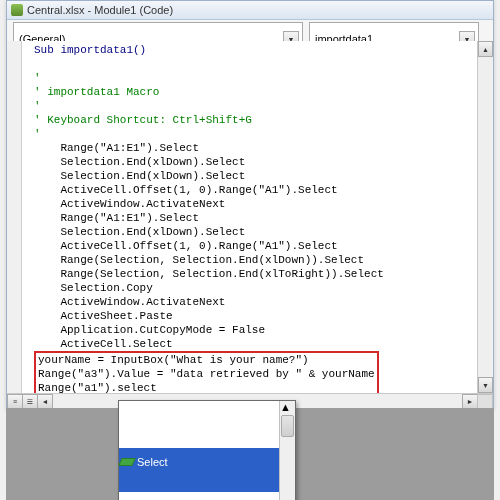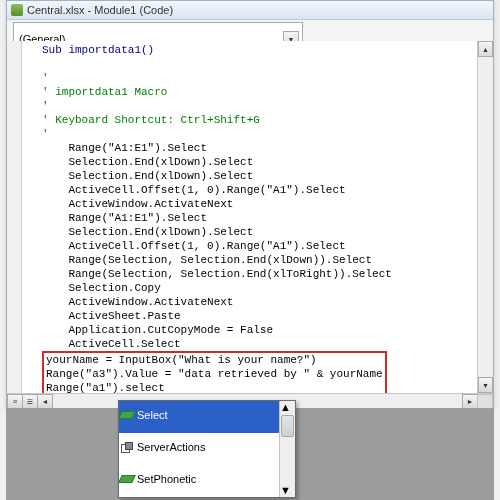--- a/index.html
+++ b/index.html
@@ -78,21 +78,21 @@
   }
   .code-area {
     position: absolute;
     left: 15px; right: 15px; top: 40px; bottom: 16px;
     background: #ffffff;
     font-family: "Courier New", monospace;
     font-size: 11px;
     line-height: 14px;
     color: #000080;
     white-space: pre;
-    padding: 2px 20px;
+    padding: 2px 12px;
     overflow: hidden;
   }
   .kw { color: #000080; }
   .cm { color: #008000; }
   .bk { color: #000000; }
   .red-box {
     border: 2px solid #d62828;
     padding: 0 2px;
     margin-top: 0px;
     display: inline-block;
@@ -138,21 +138,22 @@
     background: #ffffff;
     border: 1px solid #6a6a6a;
     box-shadow: 2px 2px 4px rgba(0,0,0,0.3);
     font-size: 11px;
     z-index: 20;
   }
   .popup-row {
     display: flex;
     align-items: center;
     height: 28px;
-    padding: 0 2px 4px 0;
+    padding: 0 2px 16px 0;
+    margin-top: 47px;
   }
   .popup-row.sel {
     background: #2a60c8;
     color: #ffffff;
   }
   .p-icon {
     width: 16px; height: 12px;
     margin-right: 2px;
     display:flex; align-items:center; justify-content:center;
     position: relative;
@@ -194,20 +195,24 @@
 <body>
 
 <div class="window">
   <div class="titlebar">
     <div class="icon"></div>
     <span>Central.xlsx - Module1 (Code)</span>
   </div>
   <div class="dropdown-row">
     <div class="combo left">
       <span>(General)</span>
+      <span class="arrow">▼</span>
+    </div>
+    <div class="combo right">
+      <span>importdata1</span>
       <span class="arrow">▼</span>
     </div>
   </div>
 
   <div class="gutter"></div>
 
   <div class="code-area"><span class="kw">Sub importdata1()</span>
 
 <span class="cm">'</span>
 <span class="cm">' importdata1 Macro</span>

